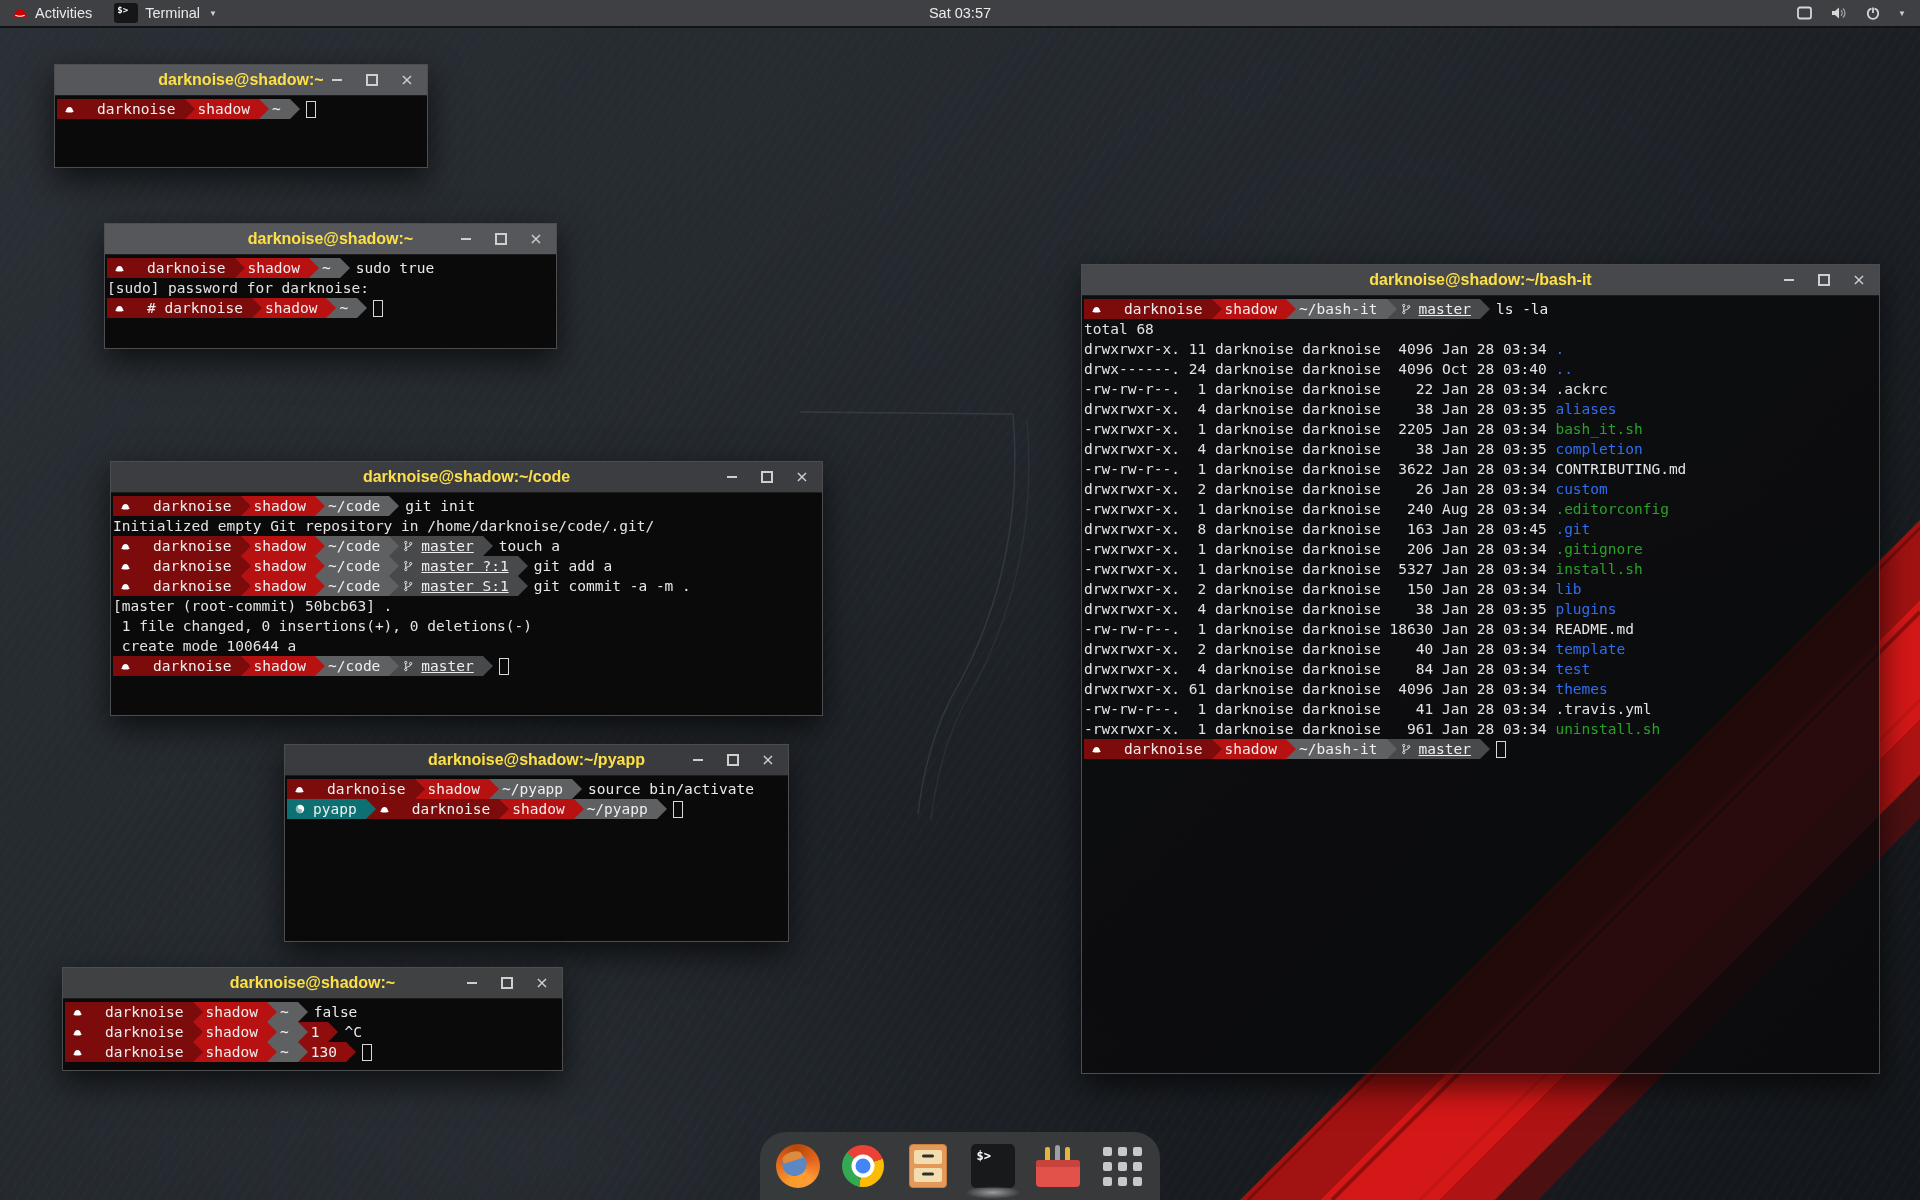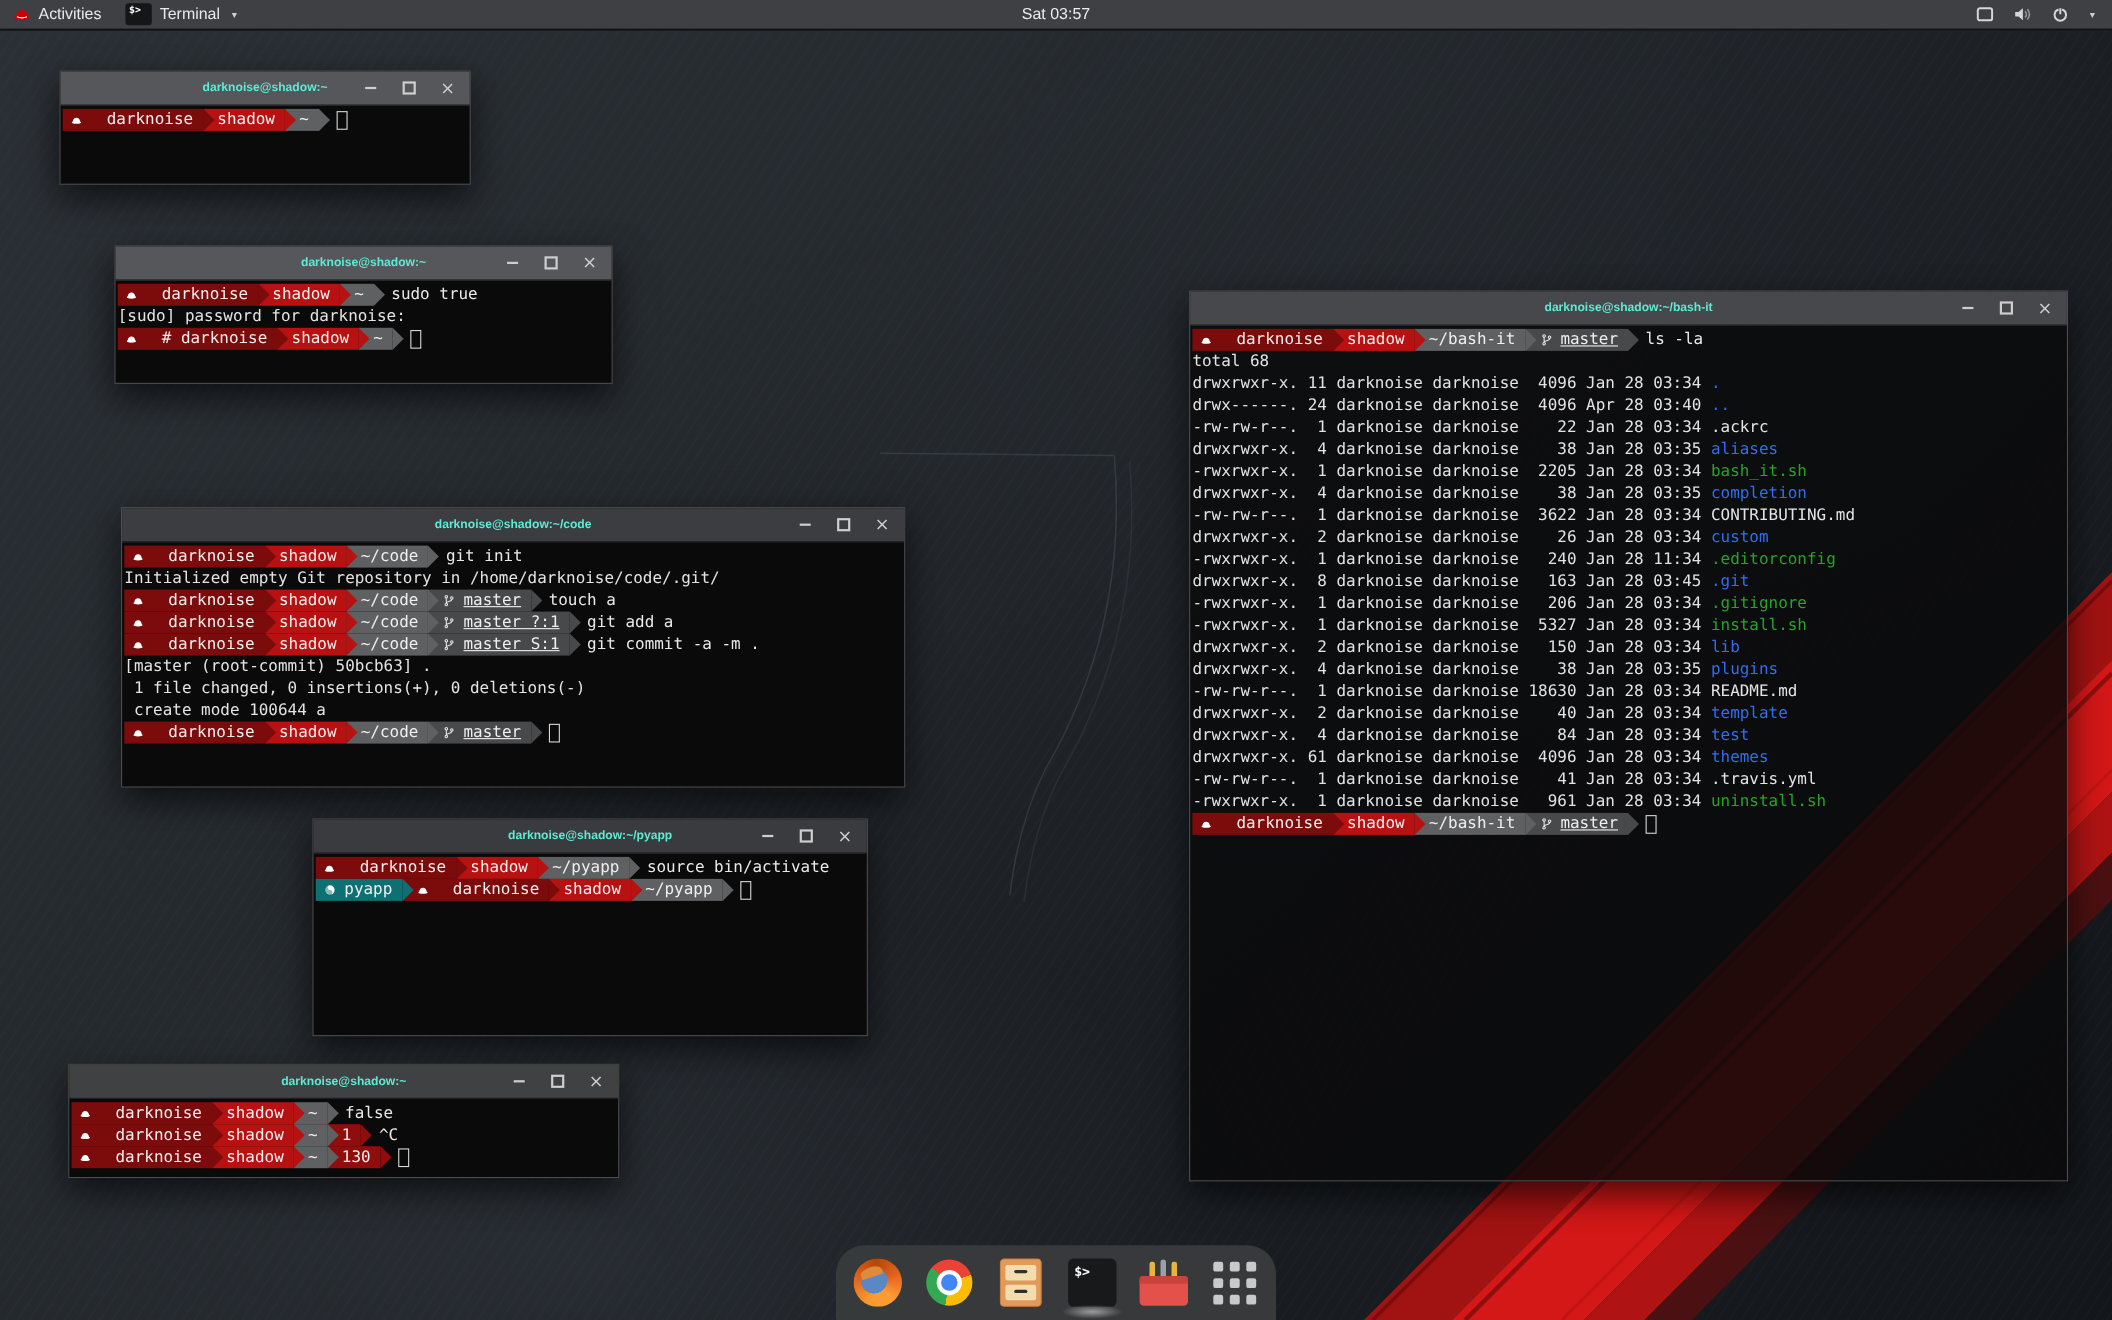--- a/index.html
+++ b/index.html
@@ -34,21 +34,21 @@
   .brand .b1 sup{font-size:12px;}
   .brand .b2,.brand .b3{font-size:45px;letter-spacing:2.5px;color:#434c54;font-weight:normal;line-height:1.05;}
   .brand .b3 sup{font-size:13px;color:#434c54;}
   .wallart{position:absolute;inset:0;z-index:0;}
 
   
   .window{position:absolute;background:#0a0a0b;border:1px solid #4c4d4f;
     box-shadow:0 12px 30px rgba(0,0,0,.65);box-sizing:border-box;z-index:10;}
   .window.glass{background:rgba(10,10,11,.84);}
   .titlebar{height:30px;display:flex;align-items:center;position:relative;border-bottom:1px solid #1c1c1c;}
-  .wtitle{position:absolute;left:0;right:0;text-align:center;font-weight:bold;font-size:11px;color:#5eead4;}
+  .wtitle{position:absolute;left:0;right:0;text-align:center;font-weight:bold;font-size:16px;color:#fde047;}
   .controls{margin-left:auto;display:flex;align-items:center;gap:21px;padding-right:13px;z-index:1;}
   .ctl{width:14px;height:14px;display:flex;align-items:center;justify-content:center;color:#cfcfcf;cursor:pointer;}
   .ctl.min::after{content:"";width:10px;height:2px;background:#cfcfcf;}
   .ctl.max::after{content:"";width:8px;height:8px;border:2px solid #cfcfcf;}
   .ctl.close{font-size:16px;line-height:14px;font-family:"DejaVu Sans",sans-serif;}
   .tbody{padding:3px 0 0 2px;font-family:"DejaVu Sans Mono",monospace;}
 
   
   .pline,.tline{display:flex;align-items:center;height:20px;font-size:14.5px;}
   .tline{white-space:pre;color:#e3e3e3;}
@@ -386,28 +386,28 @@
             <span class="seg git" style="z-index: 27;"><span class="sicon"><svg viewBox="0 0 16 16" width="12" height="12" fill="none" stroke="#e6e6e6" stroke-width="1.3">
                   <circle cx="5" cy="3.3" r="1.5"></circle>
                   <circle cx="5" cy="12.7" r="1.5"></circle>
                   <circle cx="11.6" cy="4.8" r="1.5"></circle>
                   <path d="M5 4.8v6.4M11.6 6.3c0 3.4-6.6 2.2-6.6 4.6"></path>
                 </svg></span><span>master</span></span>
             <span class="cmd">ls -la</span>
           </div>
           <div class="tline">total 68</div>
           <div class="tline"><span>drwxrwxr-x. 11 darknoise darknoise  4096 Jan 28 03:34 </span><span class="name-dir">.</span></div>
-          <div class="tline"><span>drwx------. 24 darknoise darknoise  4096 Apr 28 03:40 </span><span class="name-dir">..</span></div>
+          <div class="tline"><span>drwx------. 24 darknoise darknoise  4096 Oct 28 03:40 </span><span class="name-dir">..</span></div>
           <div class="tline"><span>-rw-rw-r--.  1 darknoise darknoise    22 Jan 28 03:34 </span><span class="name-plain">.ackrc</span></div>
           <div class="tline"><span>drwxrwxr-x.  4 darknoise darknoise    38 Jan 28 03:35 </span><span class="name-dir">aliases</span></div>
           <div class="tline"><span>-rwxrwxr-x.  1 darknoise darknoise  2205 Jan 28 03:34 </span><span class="name-exec">bash_it.sh</span></div>
           <div class="tline"><span>drwxrwxr-x.  4 darknoise darknoise    38 Jan 28 03:35 </span><span class="name-dir">completion</span></div>
           <div class="tline"><span>-rw-rw-r--.  1 darknoise darknoise  3622 Jan 28 03:34 </span><span class="name-plain">CONTRIBUTING.md</span></div>
           <div class="tline"><span>drwxrwxr-x.  2 darknoise darknoise    26 Jan 28 03:34 </span><span class="name-dir">custom</span></div>
-          <div class="tline"><span>-rwxrwxr-x.  1 darknoise darknoise   240 Jan 28 11:34 </span><span class="name-exec">.editorconfig</span></div>
+          <div class="tline"><span>-rwxrwxr-x.  1 darknoise darknoise   240 Aug 28 03:34 </span><span class="name-exec">.editorconfig</span></div>
           <div class="tline"><span>drwxrwxr-x.  8 darknoise darknoise   163 Jan 28 03:45 </span><span class="name-dir">.git</span></div>
           <div class="tline"><span>-rwxrwxr-x.  1 darknoise darknoise   206 Jan 28 03:34 </span><span class="name-exec">.gitignore</span></div>
           <div class="tline"><span>-rwxrwxr-x.  1 darknoise darknoise  5327 Jan 28 03:34 </span><span class="name-exec">install.sh</span></div>
           <div class="tline"><span>drwxrwxr-x.  2 darknoise darknoise   150 Jan 28 03:34 </span><span class="name-dir">lib</span></div>
           <div class="tline"><span>drwxrwxr-x.  4 darknoise darknoise    38 Jan 28 03:35 </span><span class="name-dir">plugins</span></div>
           <div class="tline"><span>-rw-rw-r--.  1 darknoise darknoise 18630 Jan 28 03:34 </span><span class="name-plain">README.md</span></div>
           <div class="tline"><span>drwxrwxr-x.  2 darknoise darknoise    40 Jan 28 03:34 </span><span class="name-dir">template</span></div>
           <div class="tline"><span>drwxrwxr-x.  4 darknoise darknoise    84 Jan 28 03:34 </span><span class="name-dir">test</span></div>
           <div class="tline"><span>drwxrwxr-x. 61 darknoise darknoise  4096 Jan 28 03:34 </span><span class="name-dir">themes</span></div>
           <div class="tline"><span>-rw-rw-r--.  1 darknoise darknoise    41 Jan 28 03:34 </span><span class="name-plain">.travis.yml</span></div>

